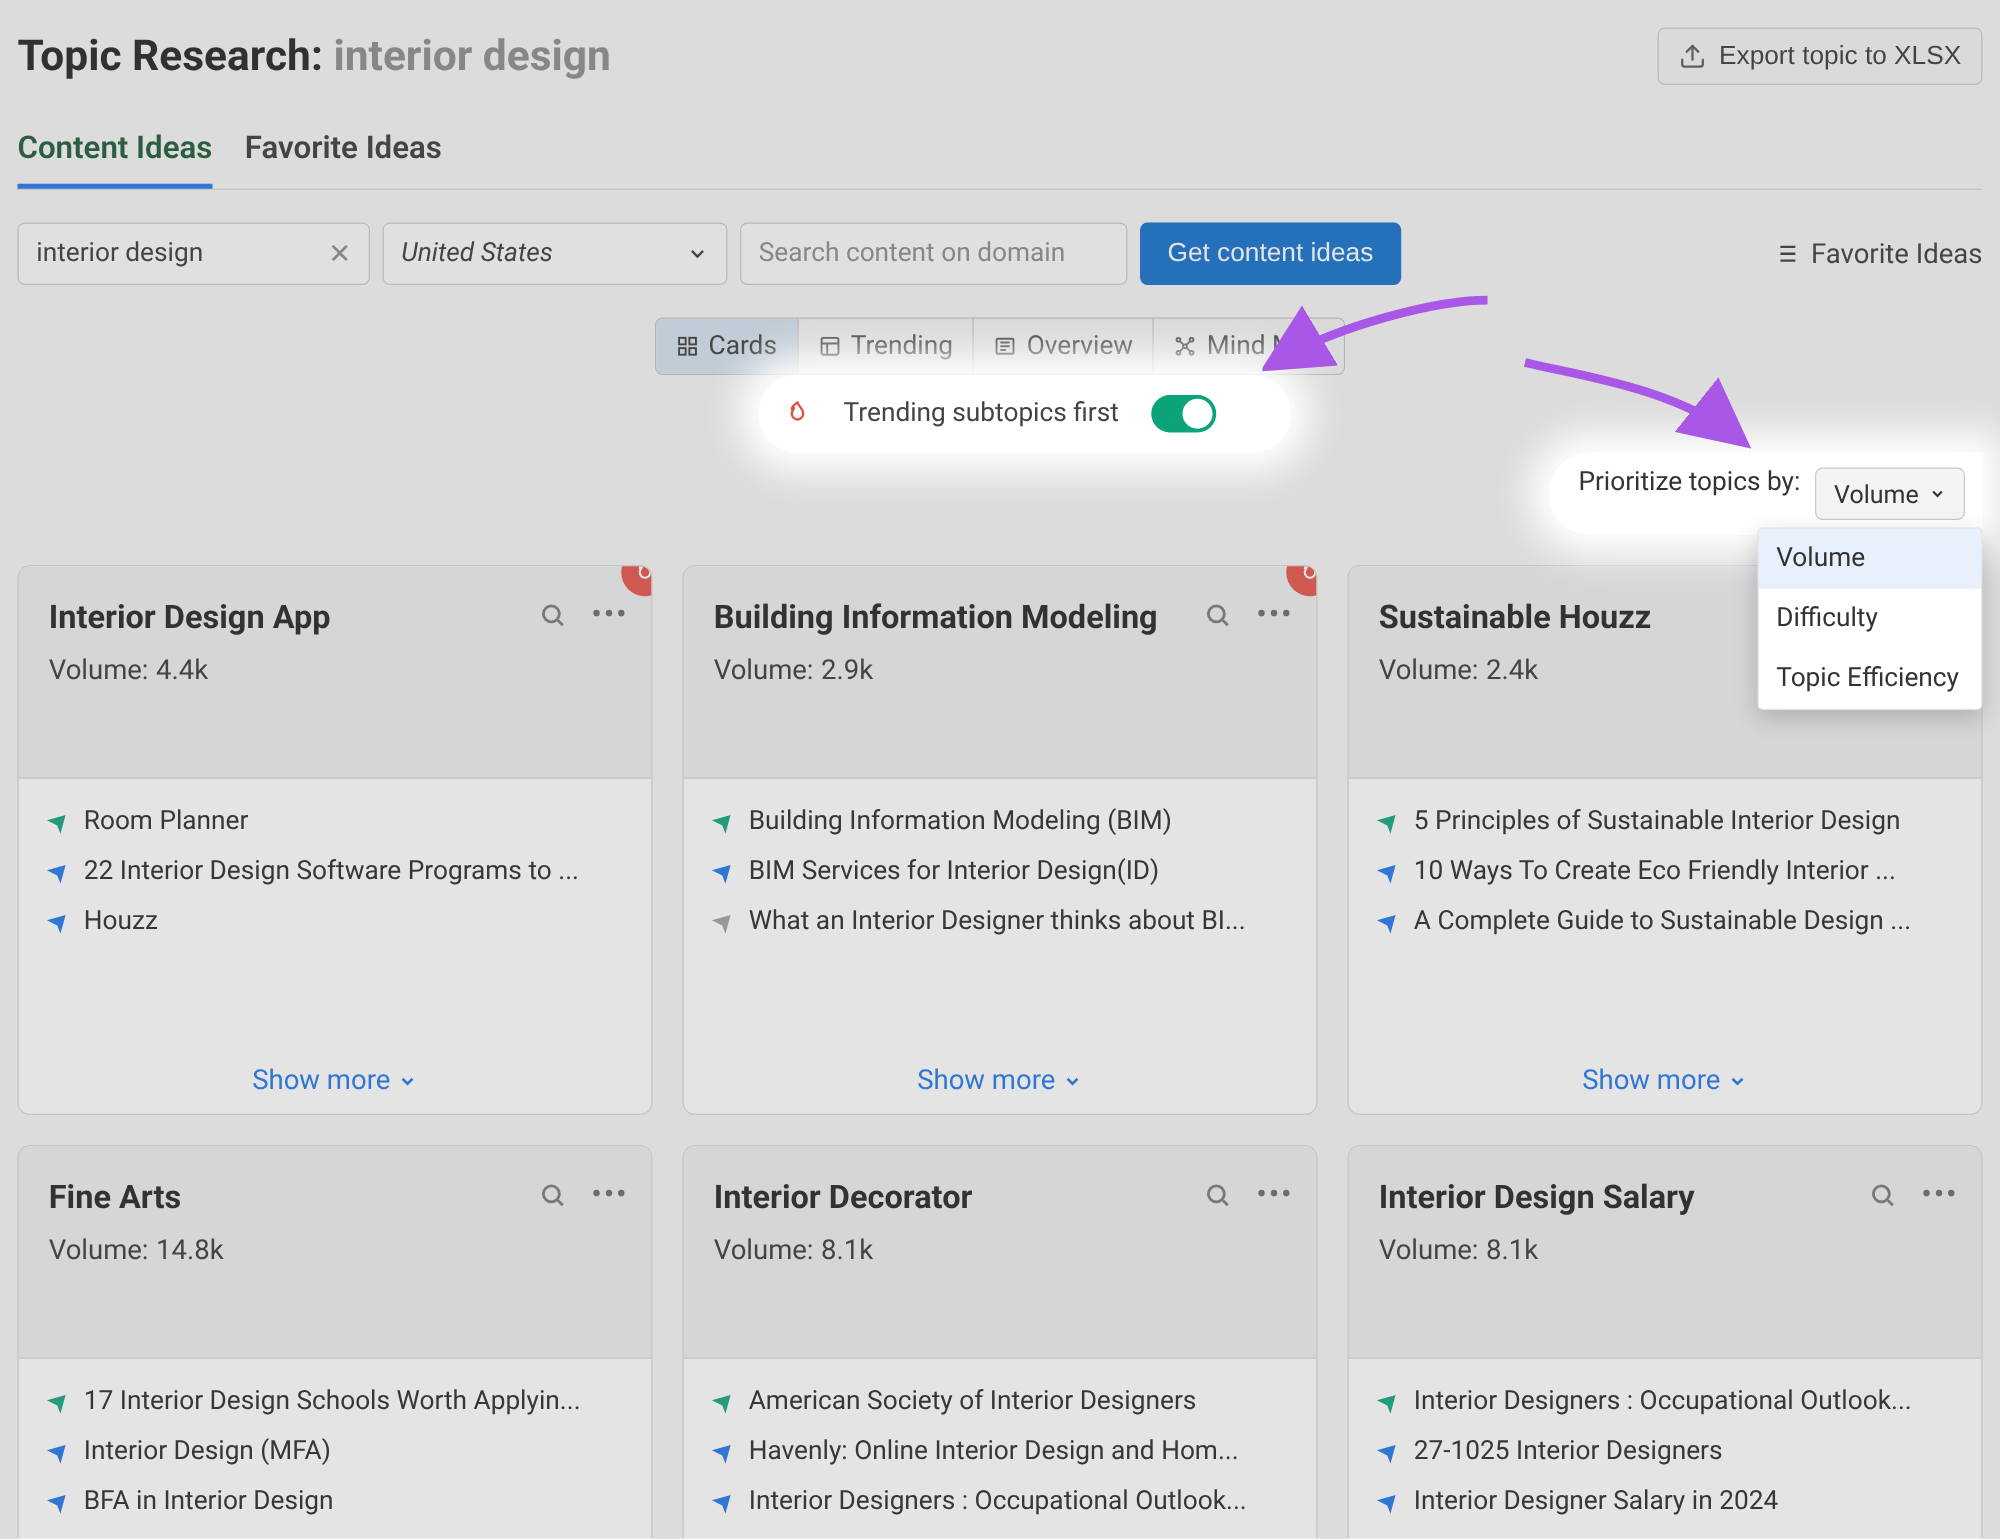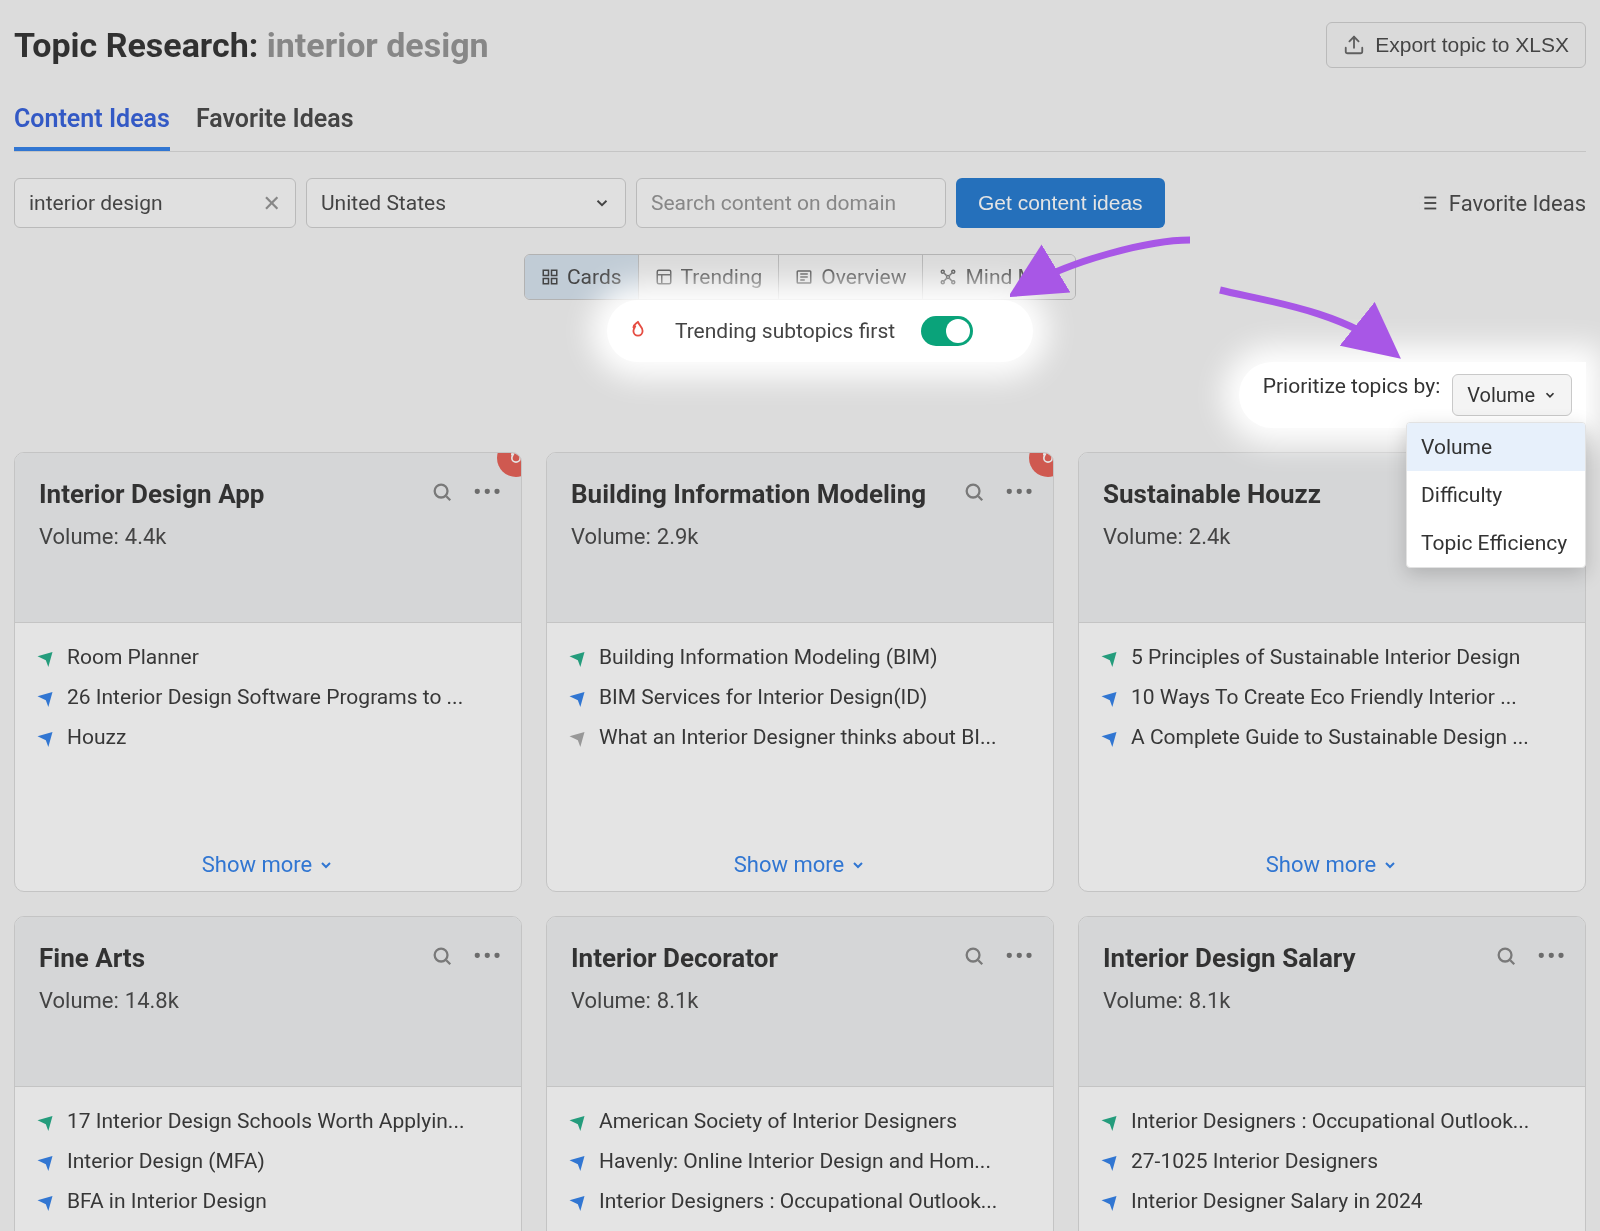--- a/index.html
+++ b/index.html
@@ -35,31 +35,31 @@
     padding: 10px 16px; font-size: 21px; color: #333; cursor: pointer;
   }
   .tabs-row {
     display: flex; gap: 26px; border-bottom: 1px solid #d8d8d8;
     margin-bottom: 26px;
   }
   .main-tab {
     font-size: 25px; font-weight: 600; color: #333; padding-bottom: 14px;
     cursor: pointer;
   }
-  .main-tab.active { border-bottom: 4px solid #1a73e8; color: #1d4ed8; }
+  .main-tab.active { border-bottom: 4px solid #1a73e8; color: #14532d; }
   .controls-row {
     display: flex; align-items: center; gap: 10px; margin-bottom: 26px;
   }
   .input-text {
     border: 1px solid #c9c9c9; border-radius: 6px; background: #fafafa;
     padding: 10px 14px; font-size: 21px; color: #333; height: 50px;
     display: flex; align-items: center; gap: 10px;
   }
   .keyword-input { width: 282px; justify-content: space-between; }
-  .country-select { width: 320px; justify-content: space-between; }
+  .country-select { width: 276px; justify-content: space-between; font-style: italic; }
   .domain-search {
     width: 310px; color: #888;
   }
   .primary-btn {
     background: #0b6bcb; color: #fff; border: none; border-radius: 6px;
     padding: 12px 22px; font-size: 21px; font-weight: 500; cursor: pointer;
     height: 50px;
   }
   .fav-link {
     margin-left: auto; display: flex; align-items: center; gap: 10px;
@@ -336,21 +336,21 @@
               </svg>
             </span>
       <span class="item-text">Room Planner</span>
     </div>
           <div class="item-row">
       <span class="blue-ic">
               <svg width="20" height="20" viewBox="0 0 24 24" fill="#1a73e8">
                 <path d="M3 11l18-5-5 18-3-8-10-5z"></path>
               </svg>
             </span>
-      <span class="item-text">26 Interior Design Software Programs to ...</span>
+      <span class="item-text">22 Interior Design Software Programs to ...</span>
     </div>
           <div class="item-row">
       <span class="blue-ic">
               <svg width="20" height="20" viewBox="0 0 24 24" fill="#1a73e8">
                 <path d="M3 11l18-5-5 18-3-8-10-5z"></path>
               </svg>
             </span>
       <span class="item-text">Houzz</span>
     </div>
         </div>

